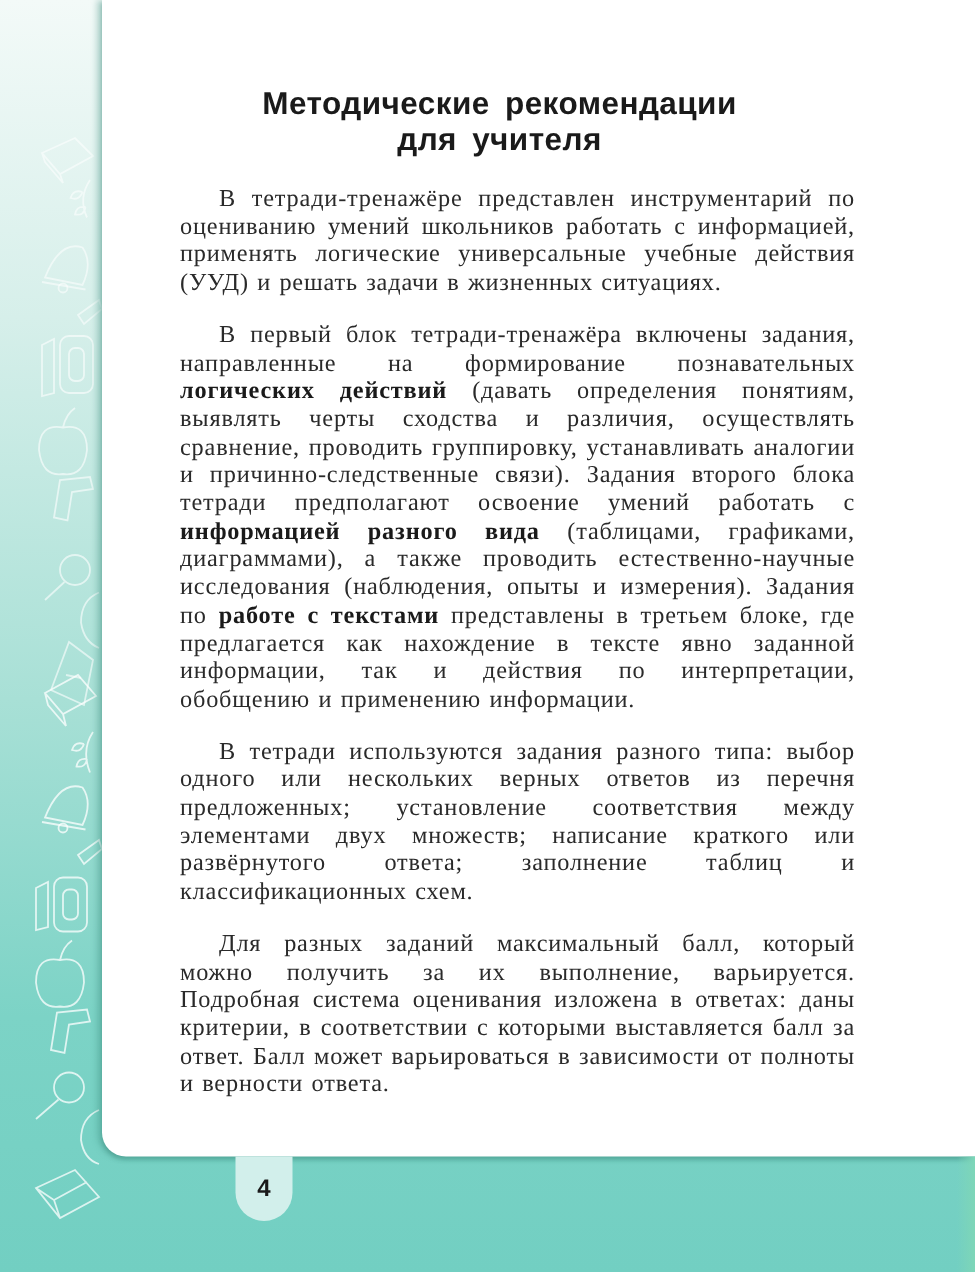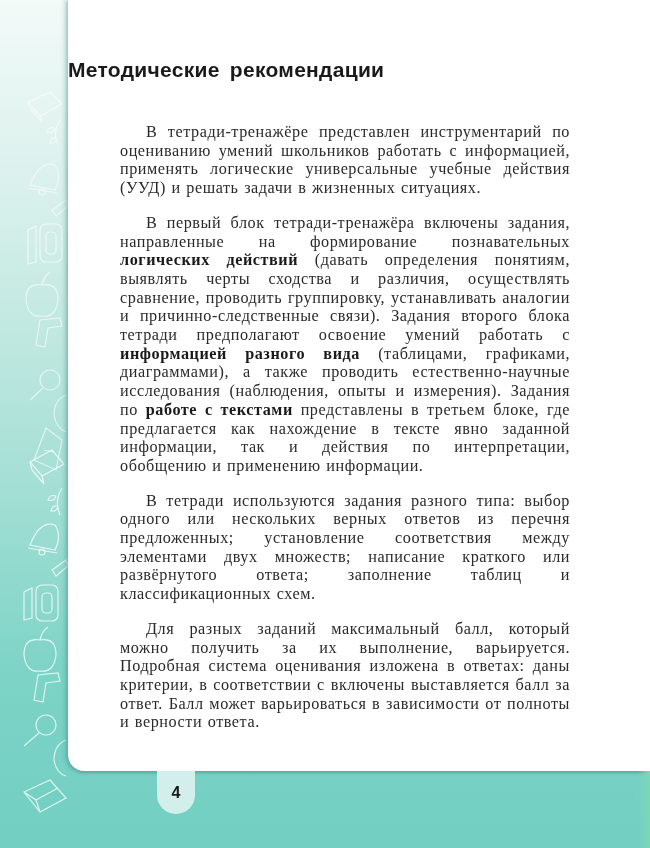--- a/index.html
+++ b/index.html
@@ -34,21 +34,21 @@
       height: 771px;
       background: #ffffff;
       border-bottom-left-radius: 16px;
       box-shadow: -3px 0 4px rgba(60, 140, 125, 0.35), 0 2px 3px rgba(60, 140, 125, 0.45);
     }
     .title {
       position: absolute;
       left: 68px;
       top: 58px;
       width: 530px;
-      text-align: left;
+      text-align: center;
       font-family: "Liberation Sans", "DejaVu Sans", sans-serif;
       font-weight: bold;
       font-size: 21px;
       line-height: 24px;
       color: #1a1a1a;
       word-spacing: 4px;
       letter-spacing: 0.3px;
     }
     .body-text {
       position: absolute;
@@ -171,34 +171,35 @@
     <g>
       <path d="M24 792 L50 780 L66 798 L40 812 Z M40 812 L36 800 L24 792 M36 800 L58 788"></path>
     </g>
   </svg>
 </div>
 
 <div class="page"></div>
 
 <div class="title">
   <div>Методические рекомендации</div>
+  <div>для учителя</div>
 </div>
 
 <div class="body-text">
   <p>
     <span>В тетради-тренажёре представлен инструментарий по оцениванию умений школьников работать с информацией, применять логические универсальные учебные действия (УУД) и решать задачи в жизненных ситуациях.</span>
   </p>
   <p>
     <span>В первый блок тетради-тренажёра включены задания, направленные на формирование познавательных </span><b>логических действий</b><span> (давать определения понятиям, выявлять черты сходства и различия, осуществлять сравнение, проводить группировку, устанавливать аналогии и причинно-следственные связи). Задания второго блока тетради предполагают освоение умений работать с </span><b>информацией разного вида</b><span> (таблицами, графиками, диаграммами), а также проводить естественно-научные исследования (наблюдения, опыты и измерения). Задания по </span><b>работе с текстами</b><span> представлены в третьем блоке, где предлагается как нахождение в тексте явно заданной информации, так и действия по интерпретации, обобщению и применению информации.</span>
   </p>
   <p>
     <span>В тетради используются задания разного типа: выбор одного или нескольких верных ответов из перечня предложенных; установление соответствия между элементами двух множеств; написание краткого или развёрнутого ответа; заполнение таблиц и классификационных схем.</span>
   </p>
   <p>
-    <span>Для разных заданий максимальный балл, который можно получить за их выполнение, варьируется. Подробная система оценивания изложена в ответах: даны критерии, в соответствии с включены выставляется балл за ответ. Балл может варьироваться в зависимости от полноты и верности ответа.</span>
+    <span>Для разных заданий максимальный балл, который можно получить за их выполнение, варьируется. Подробная система оценивания изложена в ответах: даны критерии, в соответствии с которыми выставляется балл за ответ. Балл может варьироваться в зависимости от полноты и верности ответа.</span>
   </p>
 </div>
 
 <div class="page-badge">
   <span>4</span>
 </div>
 
 <div class="right-edge"></div>
 
 </body></html>

